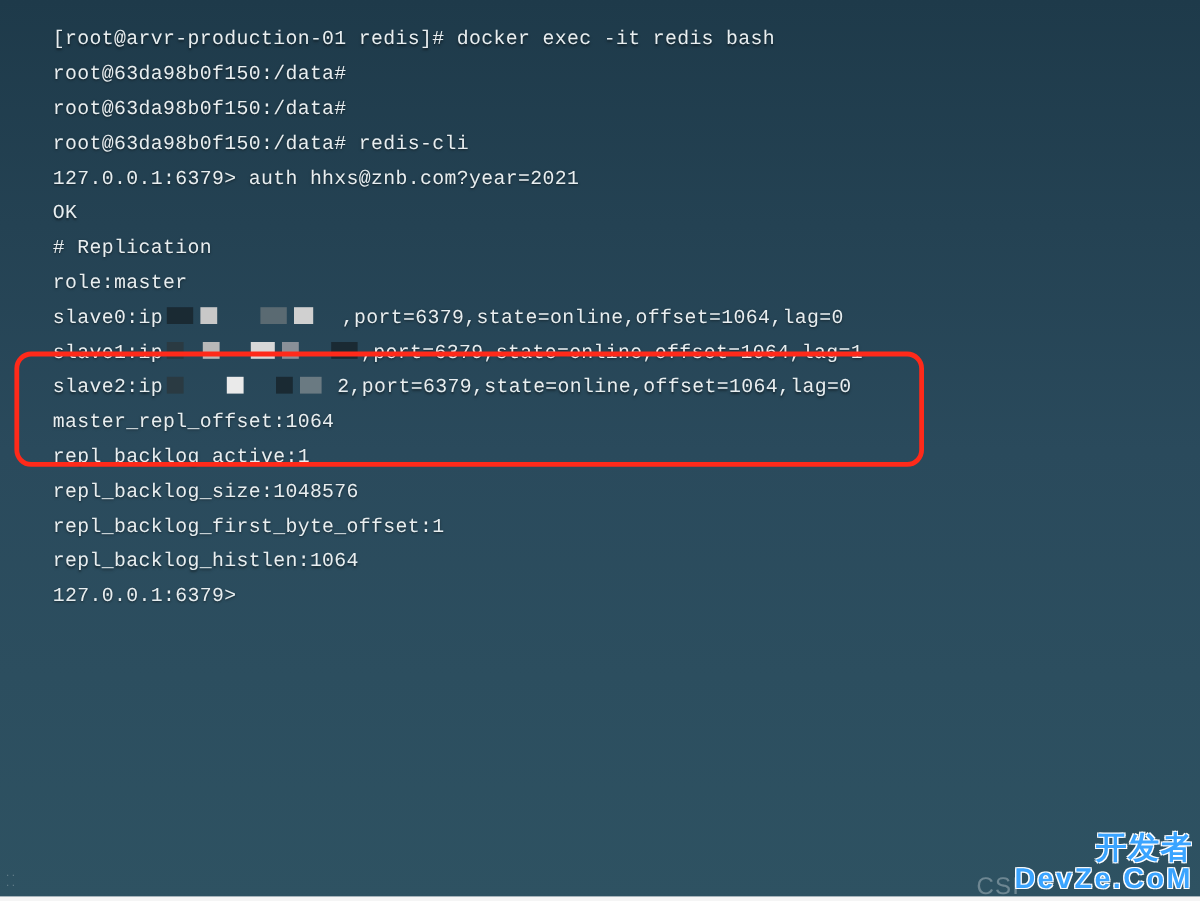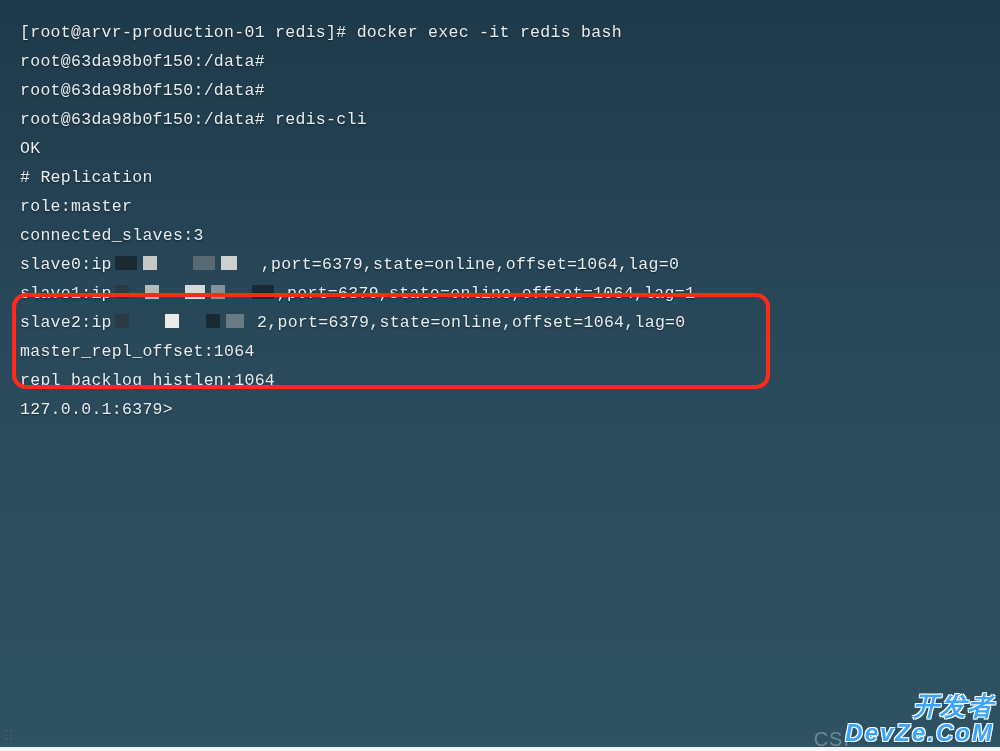--- a/index.html
+++ b/index.html
@@ -8,21 +8,21 @@
     height: 751px;
     background: #2a4a5c;
     background: linear-gradient(180deg, #1e3a4a 0%, #2a4a5c 50%, #2e5262 100%);
     font-family: 'Courier New', Consolas, monospace;
     font-size: 16.5px;
     color: #e8eef0;
     overflow: hidden;
     position: relative;
   }
   .terminal {
-    padding: 18px 0 20px 20px;
+    padding: 18px 0 20px 44px;
     line-height: 29px;
     text-shadow: 0 1px 2px rgba(0,0,0,0.5);
   }
   .line { white-space: pre; font-weight: 500; letter-spacing: 0.3px; }
   .highlight-box {
     position: absolute;
     border: 4px solid #ff2a1a;
     border-radius: 14px;
     left: 12px;
     top: 293px;
@@ -55,21 +55,20 @@
     position: absolute;
     right: 6px;
     bottom: 6px;
     font-family: 'Microsoft YaHei', sans-serif;
     font-size: 26px;
     font-weight: bold;
     color: #3aa4ff;
     text-shadow: 1px 1px 0 #fff, -1px -1px 0 #fff, 1px -1px 0 #fff, -1px 1px 0 #fff;
     line-height: 1.05;
     text-align: right;
-    font-style: italic;
     letter-spacing: 1px;
   }
   .watermark-right .sub {
     font-size: 24px;
     display: block;
     letter-spacing: 2px;
   }
   .watermark-csdn {
     position: absolute;
     right: 150px;
@@ -97,32 +96,35 @@
   }
 </style>
 </head>
 <body>
 
 <div class="terminal">
   <div class="line">[root@arvr-production-01 redis]# docker exec -it redis bash</div>
   <div class="line">root@63da98b0f150:/data#</div>
   <div class="line">root@63da98b0f150:/data#</div>
   <div class="line">root@63da98b0f150:/data# redis-cli</div>
+  <div class="line">127.0.0.1:6379&gt; auth hhxs@znb.com?year=2021</div>
   <div class="line">OK</div>
   <div class="line"># Replication</div>
   <div class="line">role:master</div>
-  <div class="line">connected_slaves:3</div>
 
   <div class="line"><span>slave0:ip</span><span class="redact r1"></span><span class="redact r2"></span>   <span class="redact r3"></span><span class="redact r4"></span>  <span>,port=6379,state=online,offset=1064,lag=0</span></div>
 
   <div class="line"><span>slave1:ip</span><span class="redact r5"></span> <span class="redact r6"></span>  <span class="redact r7"></span><span class="redact r8"></span>  <span class="redact r9"></span><span>,port=6379,state=online,offset=1064,lag=1</span></div>
 
   <div class="line"><span>slave2:ip</span><span class="redact ra"></span>   <span class="redact rb"></span>  <span class="redact rc"></span><span class="redact rd"></span> <span>2,port=6379,state=online,offset=1064,lag=0</span></div>
 
   <div class="line">master_repl_offset:1064</div>
+  <div class="line">repl_backlog_active:1</div>
+  <div class="line">repl_backlog_size:1048576</div>
+  <div class="line">repl_backlog_first_byte_offset:1</div>
   <div class="line">repl_backlog_histlen:1064</div>
   <div class="line">127.0.0.1:6379&gt;</div>
 </div>
 
 <div class="highlight-box"></div>
 
 <div class="watermark-csdn">CSI</div>
 
 <div class="watermark-right">
   <span>开发者</span>

